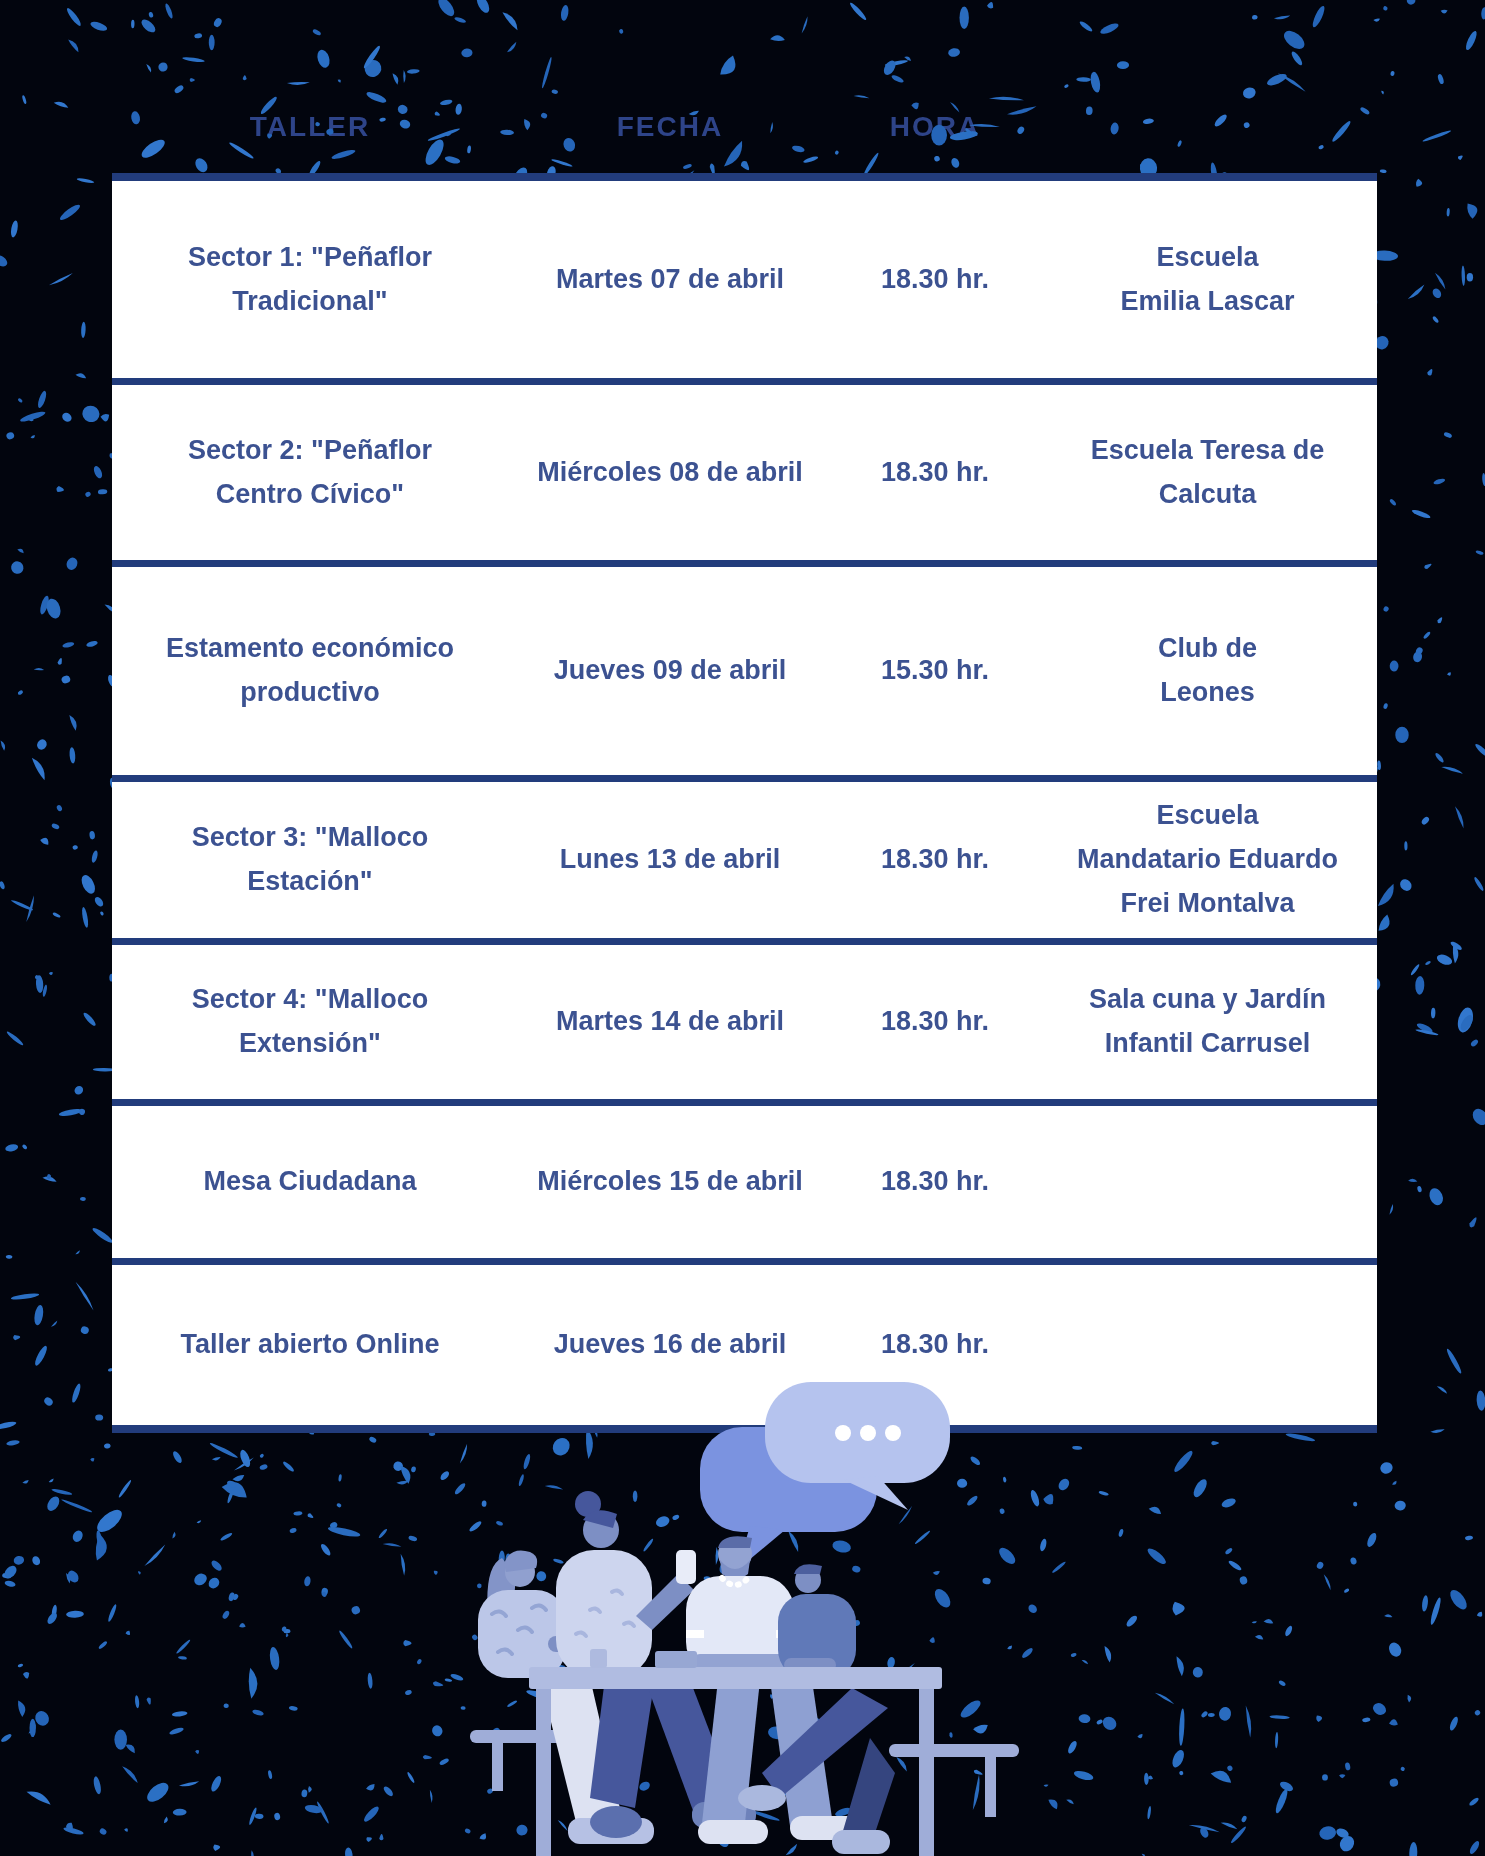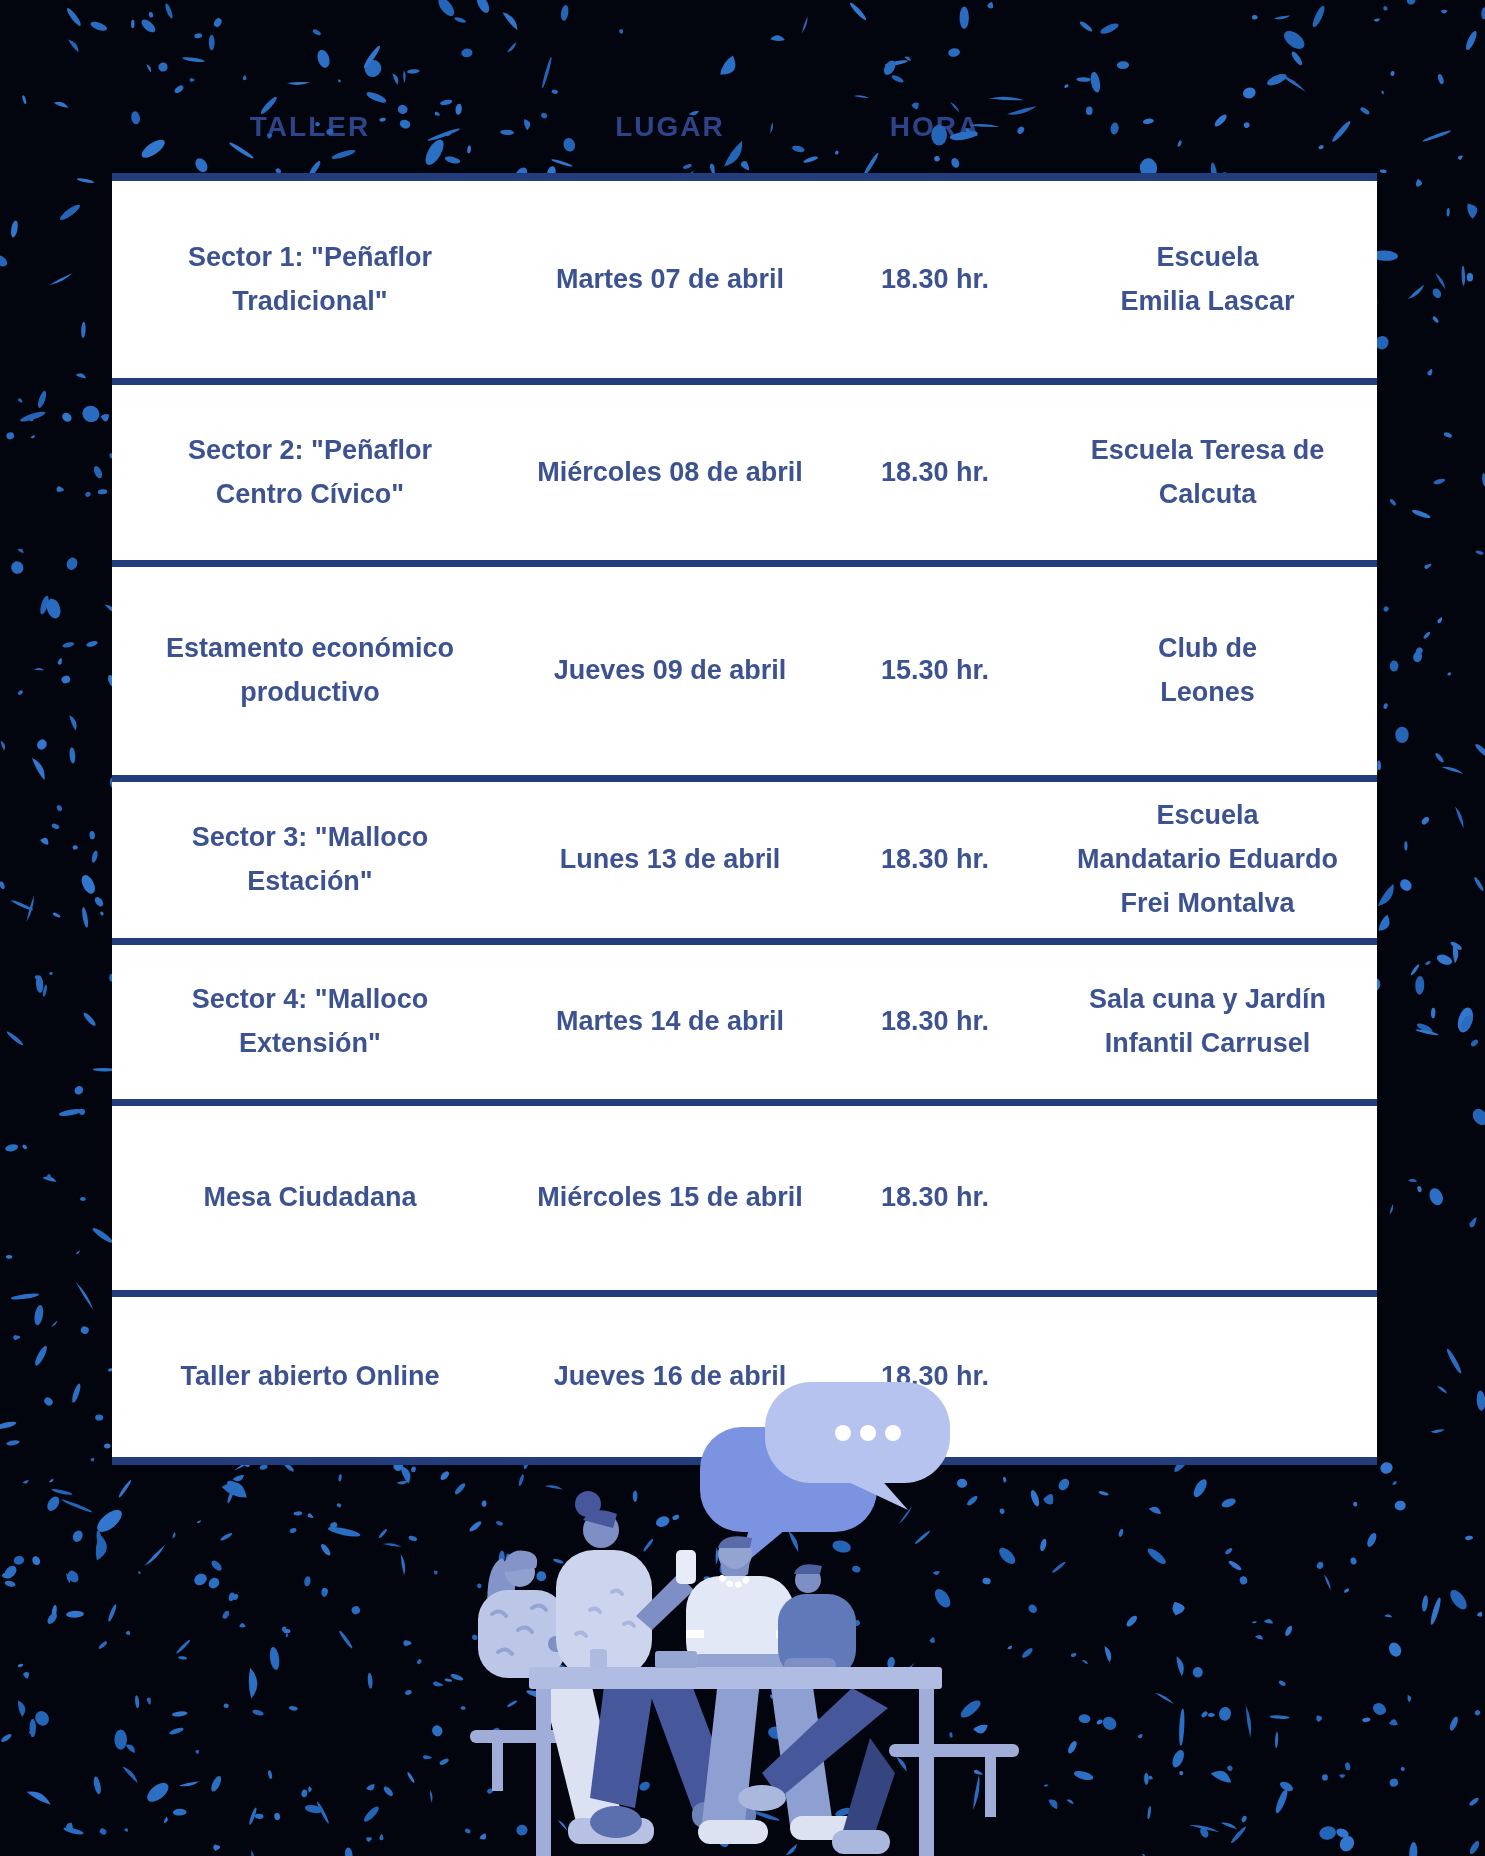--- a/index.html
+++ b/index.html
@@ -18,36 +18,36 @@
   .header-cell{text-align:center;font-size:28px;letter-spacing:2px;color:var(--headerNavy,#2e4489);}
   #speckles{position:absolute;left:0;top:0;z-index:2;pointer-events:none;}
   .card{
     position:absolute;left:112px;top:173px;width:1265px;z-index:3;
     background:var(--cardBg,#ffffff);
     border-top:8px solid var(--lineNavy,#223c7c);
     border-bottom:8px solid var(--lineNavy,#223c7c);
   }
   .t-row{display:grid;grid-template-columns:396px 324px 206px 339px;align-items:center;}
   .t-row.h200{height:197px}.t-row.h177{height:175px}.t-row.h174{height:208px}
-  .t-row.h157{height:156px}.t-row.h155{height:154px}.t-row.h153{height:184px}.t-row.h162{height:160px}
+  .t-row.h157{height:156px}.t-row.h155{height:154px}.t-row.h153{height:152px}.t-row.h162{height:160px}
   .divider{height:7px;background:var(--lineNavy,#223c7c);}
   .cell{
     text-align:center;white-space:pre;line-height:1.62;
     font-size:27px;color:var(--textNavy,#3c5291);
   }
   .illu{position:absolute;left:440px;top:1378px;width:640px;height:478px;z-index:4;}
 </style>
 </head>
 <body>
 
 <div class="page" style="--bg: #02050e; --speckleBlue: #2b70c4; --cardBg: #ffffff; --lineNavy: #223c7c; --headerNavy: #2e4489; --textNavy: #3c5291; --bubbleLight: #b5c3ee; --bubbleDark: #7b93e0;">
 
   <div class="header-row">
     <div class="header-cell">TALLER</div>
-    <div class="header-cell">LUGAR</div>
+    <div class="header-cell">FECHA</div>
     <div class="header-cell">HORA</div>
   </div>
 
   <svg id="speckles" width="1485" height="1856">
       <ellipse cx="273.9" cy="352.6" rx="10.9" ry="3.1" transform="rotate(95 273.9 352.6)" fill="#3277cd"></ellipse>
       <ellipse cx="807.3" cy="1226.0" rx="3.5" ry="2.3" transform="rotate(144 807.3 1226.0)" fill="#3277cd"></ellipse>
       <ellipse cx="937.0" cy="158.7" rx="2.7" ry="2.8" transform="rotate(74 937.0 158.7)" fill="#3277cd"></ellipse>
       <ellipse cx="283.7" cy="227.2" rx="4.1" ry="3.0" transform="rotate(144 283.7 227.2)" fill="#2b70c4"></ellipse>
       <path d="M645.4 718.2 q2.0 -3.7 4.1 0 q-2.0 1.1 -4.1 0 Z" transform="rotate(59 647.5 718.2)" fill="#3277cd"></path>
       <path d="M839.2 823.9 q8.9 -16.1 17.8 0 q-8.9 4.8 -17.8 0 Z" transform="rotate(8 848.1 823.9)" fill="#2b70c4"></path>

